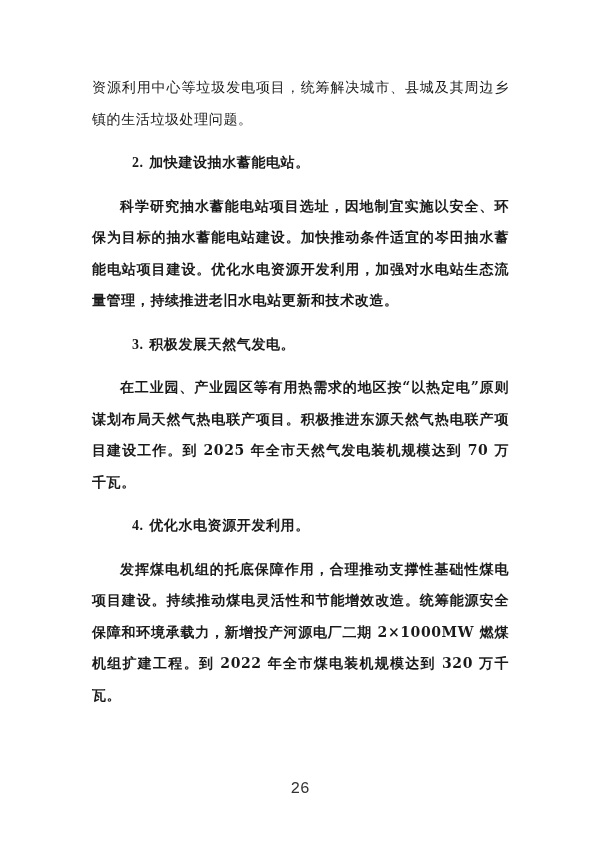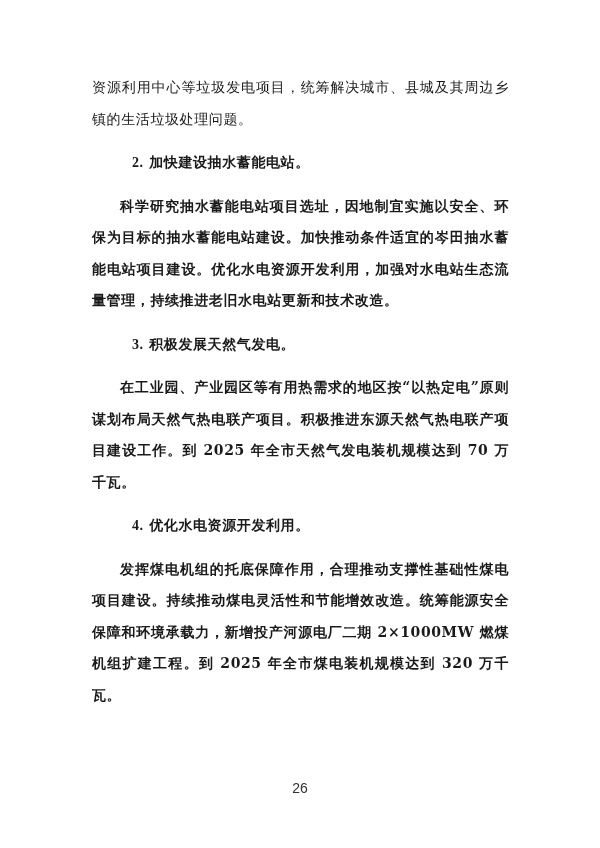--- a/index.html
+++ b/index.html
@@ -27,37 +27,37 @@
     font-weight: bold;
     letter-spacing: 0.6px;
   }
   .heading .num { font-family: "Liberation Serif", serif; font-weight: bold; }
   .page-number {
     position: absolute;
     top: 780px;
     left: 0;
     width: 600px;
     text-align: center;
-    font-family: Liberation Sans, sans-serif;
-    font-size: 14px;
+    font-family: Liberation Mono, monospace;
+    font-size: 16px;
     color: #333;
   }
 </style>
 </head>
 <body>
 
 <div class="page">
   <p class="para">资源利用中心等垃圾发电项目，统筹解决城市、县城及其周边乡镇的生活垃圾处理问题。</p>
 
   <p class="heading"><span class="num">2.</span> <span>加快建设抽水蓄能电站。</span></p>
 
   <p class="para indent">科学研究抽水蓄能电站项目选址，因地制宜实施以安全、环保为目标的抽水蓄能电站建设。加快推动条件适宜的岑田抽水蓄能电站项目建设。优化水电资源开发利用，加强对水电站生态流量管理，持续推进老旧水电站更新和技术改造。</p>
 
   <p class="heading"><span class="num">3.</span> <span>积极发展天然气发电。</span></p>
 
   <p class="para indent">在工业园、产业园区等有用热需求的地区按“以热定电”原则谋划布局天然气热电联产项目。积极推进东源天然气热电联产项目建设工作。到 2025 年全市天然气发电装机规模达到 70 万千瓦。</p>
 
   <p class="heading"><span class="num">4.</span> <span>优化水电资源开发利用。</span></p>
 
-  <p class="para indent">发挥煤电机组的托底保障作用，合理推动支撑性基础性煤电项目建设。持续推动煤电灵活性和节能增效改造。统筹能源安全保障和环境承载力，新增投产河源电厂二期 2×1000MW 燃煤机组扩建工程。到 2025 年全市煤电装机规模达到 320 万千瓦。</p>
+  <p class="para indent">发挥煤电机组的托底保障作用，合理推动支撑性基础性煤电项目建设。持续推动煤电灵活性和节能增效改造。统筹能源安全保障和环境承载力，新增投产河源电厂二期 2×1000MW 燃煤机组扩建工程。到 2022 年全市煤电装机规模达到 320 万千瓦。</p>
 </div>
 
 <div class="page-number">26</div>
 
 </body></html>

